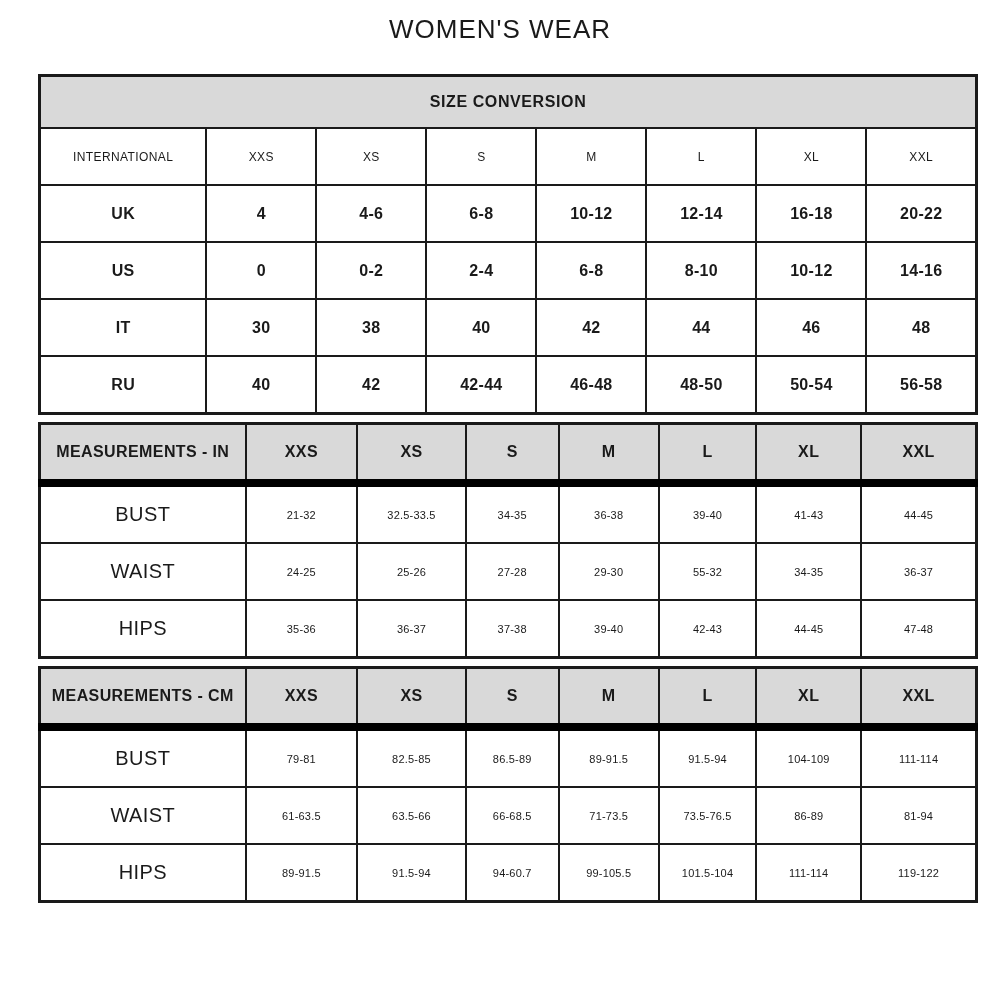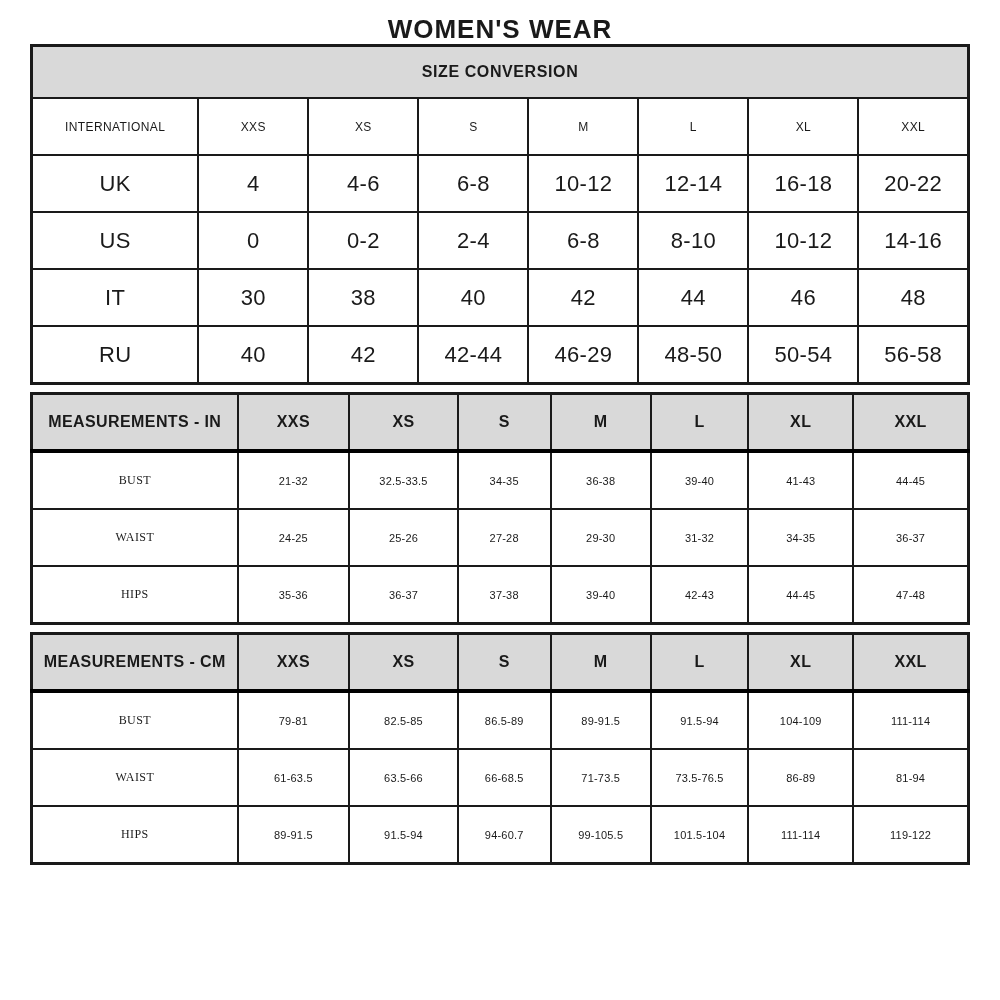--- a/index.html
+++ b/index.html
@@ -10,33 +10,33 @@
     height: 1000px;
     font-family: "Liberation Sans", sans-serif;
     color: #1a1a1a;
     -webkit-font-smoothing: antialiased;
   }
   .page {
     width: 940px;
     padding: 16px 30px 0 30px;
   }
   .title {
-    margin: 0 0 2px 0;
+    margin: 0 0 32px 0;
     text-align: center;
     font-size: 26px;
-    font-weight: 700;
+    font-weight: 400;
     letter-spacing: 1px;
     line-height: 26px;
   }
   table.tbl {
     width: 940px;
     table-layout: fixed;
     border-collapse: collapse;
     border: 3px solid #1a1a1a;
-    margin: 0 0 7px 0;
+    margin: 0 0 7px 8px;
     padding-left: 44px;
   }
   .tbl th, .tbl td {
     border: 2px solid #1a1a1a;
     text-align: center;
     vertical-align: middle;
     padding: 0 2px;
     overflow: hidden;
     white-space: nowrap;
   }
@@ -50,43 +50,43 @@
   }
   .conversion .cols-row th {
     height: 55px;
     font-size: 12px;
     font-weight: 400;
     letter-spacing: 0.4px;
     background: #ffffff;
   }
   .conversion tbody td {
     height: 55px;
-    font-size: 22px;
+    font-size: 16px;
     letter-spacing: 0.3px;
+    font-weight: bold;
   }
   .conversion col.c-label { width: 17.8%; }
   .conversion col.c-size  { width: 11.742%; }
   
   .meas thead th {
     height: 54px;
     background: #d9d9d9;
     font-size: 16px;
     font-weight: 700;
     letter-spacing: 0.4px;
-    border-bottom: 4px solid #000000;
+    border-bottom: 8px solid #000000;
   }
   .meas tbody td {
     height: 55px;
     font-size: 11px;
     letter-spacing: 0.2px;
   }
   .meas tbody td.row-label {
-    font-size: 12px;
+    font-size: 20px;
     letter-spacing: 0.4px;
-    font-family: Liberation Serif, serif;
   }
   .meas col.m-label { width: 22.0%; }
   .meas col.m-xxs   { width: 11.9%; }
   .meas col.m-xs    { width: 11.6%; }
   .meas col.m-s     { width: 9.9%;  }
   .meas col.m-m     { width: 10.7%; }
   .meas col.m-l     { width: 10.4%; }
   .meas col.m-xl    { width: 11.2%; }
   .meas col.m-xxl   { width: 12.3%; }
 </style>
@@ -152,21 +152,21 @@
           <td>42</td>
           <td>44</td>
           <td>46</td>
           <td>48</td>
         </tr>
         <tr>
           <td class="row-label">RU</td>
           <td>40</td>
           <td>42</td>
           <td>42-44</td>
-          <td>46-29</td>
+          <td>46-48</td>
           <td>48-50</td>
           <td>50-54</td>
           <td>56-58</td>
         </tr>
       </tbody>
   </table>
 
   <table class="tbl meas">
     <colgroup>
       <col class="m-label">
@@ -200,21 +200,21 @@
           <td>39-40</td>
           <td>41-43</td>
           <td>44-45</td>
         </tr>
         <tr>
           <td class="row-label">WAIST</td>
           <td>24-25</td>
           <td>25-26</td>
           <td>27-28</td>
           <td>29-30</td>
-          <td>31-32</td>
+          <td>55-32</td>
           <td>34-35</td>
           <td>36-37</td>
         </tr>
         <tr>
           <td class="row-label">HIPS</td>
           <td>35-36</td>
           <td>36-37</td>
           <td>37-38</td>
           <td>39-40</td>
           <td>42-43</td>

